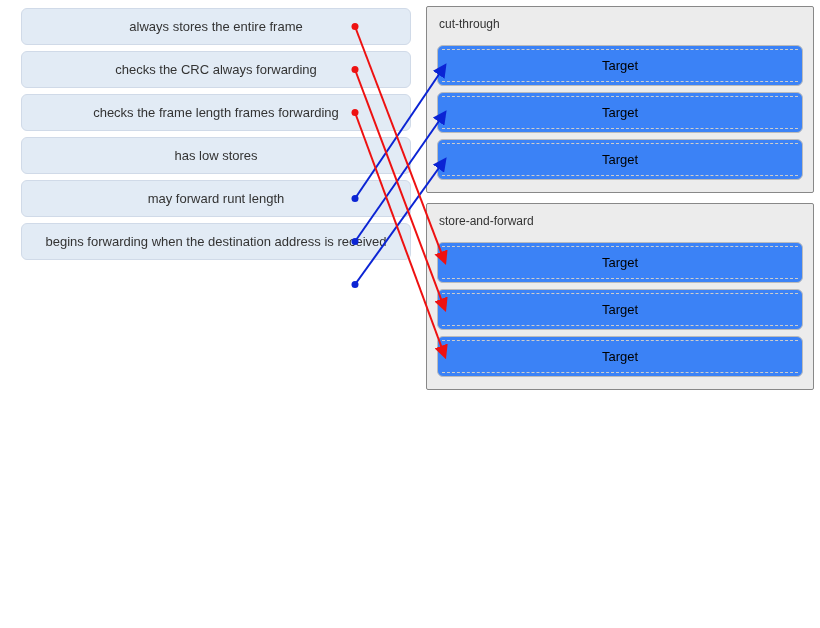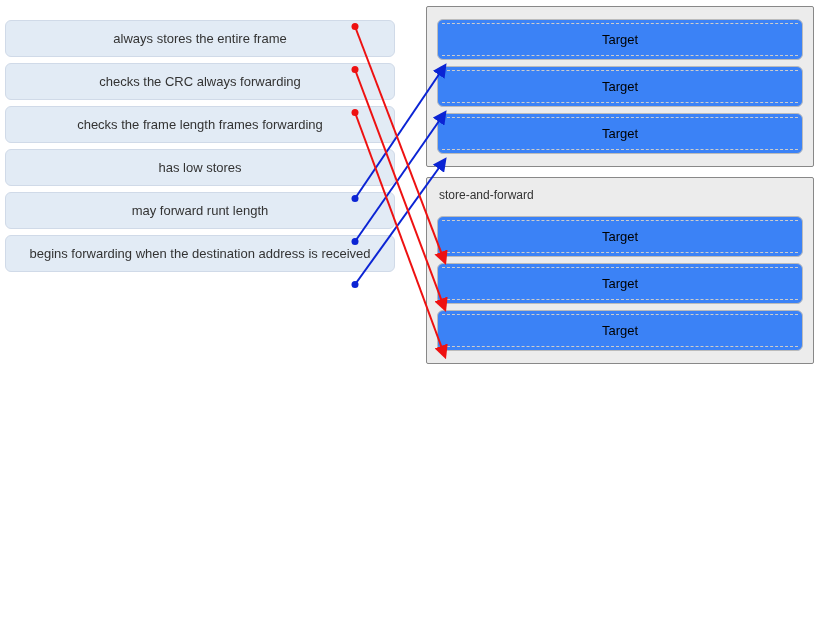--- a/index.html
+++ b/index.html
@@ -12,21 +12,22 @@
     background: #fff;
   }
   .container {
     display: flex;
     position: relative;
     width: 100%;
     height: 100%;
   }
   .left-col {
     width: 400px;
-    padding: 20px 5px;
+    padding: 8px 5px;
+    margin-left: 16px;
   }
   .source-item {
     background: #e2ebf5;
     border-radius: 6px;
     border: 1px solid #d0dae8;
     padding: 10px 12px;
     margin-bottom: 6px;
     text-align: center;
     color: #333;
     display: flex;
@@ -102,20 +103,21 @@
     <div class="source-item" id="src5">
         <span>may forward runt length</span>
       </div>
     <div class="source-item" id="src6">
         <span>begins forwarding when the destination address is received</span>
       </div>
   </div>
 
   <div class="right-col">
     <div class="target-group">
+      <div class="target-title">cut-through</div>
       <div class="target-slot" id="t0"><span>Target</span></div>
       <div class="target-slot" id="t1"><span>Target</span></div>
       <div class="target-slot" id="t2"><span>Target</span></div>
     </div>
     <div class="target-group">
       <div class="target-title">store-and-forward</div>
       <div class="target-slot" id="t3"><span>Target</span></div>
       <div class="target-slot" id="t4"><span>Target</span></div>
       <div class="target-slot" id="t5"><span>Target</span></div>
     </div>

